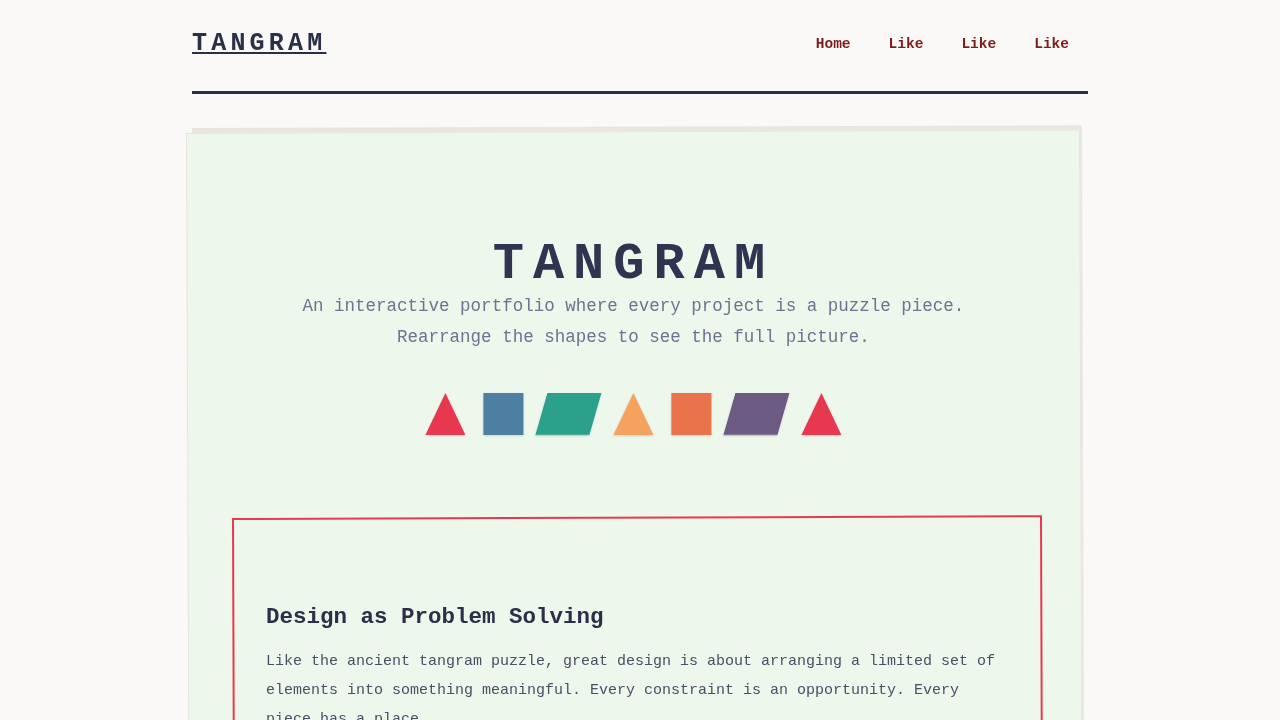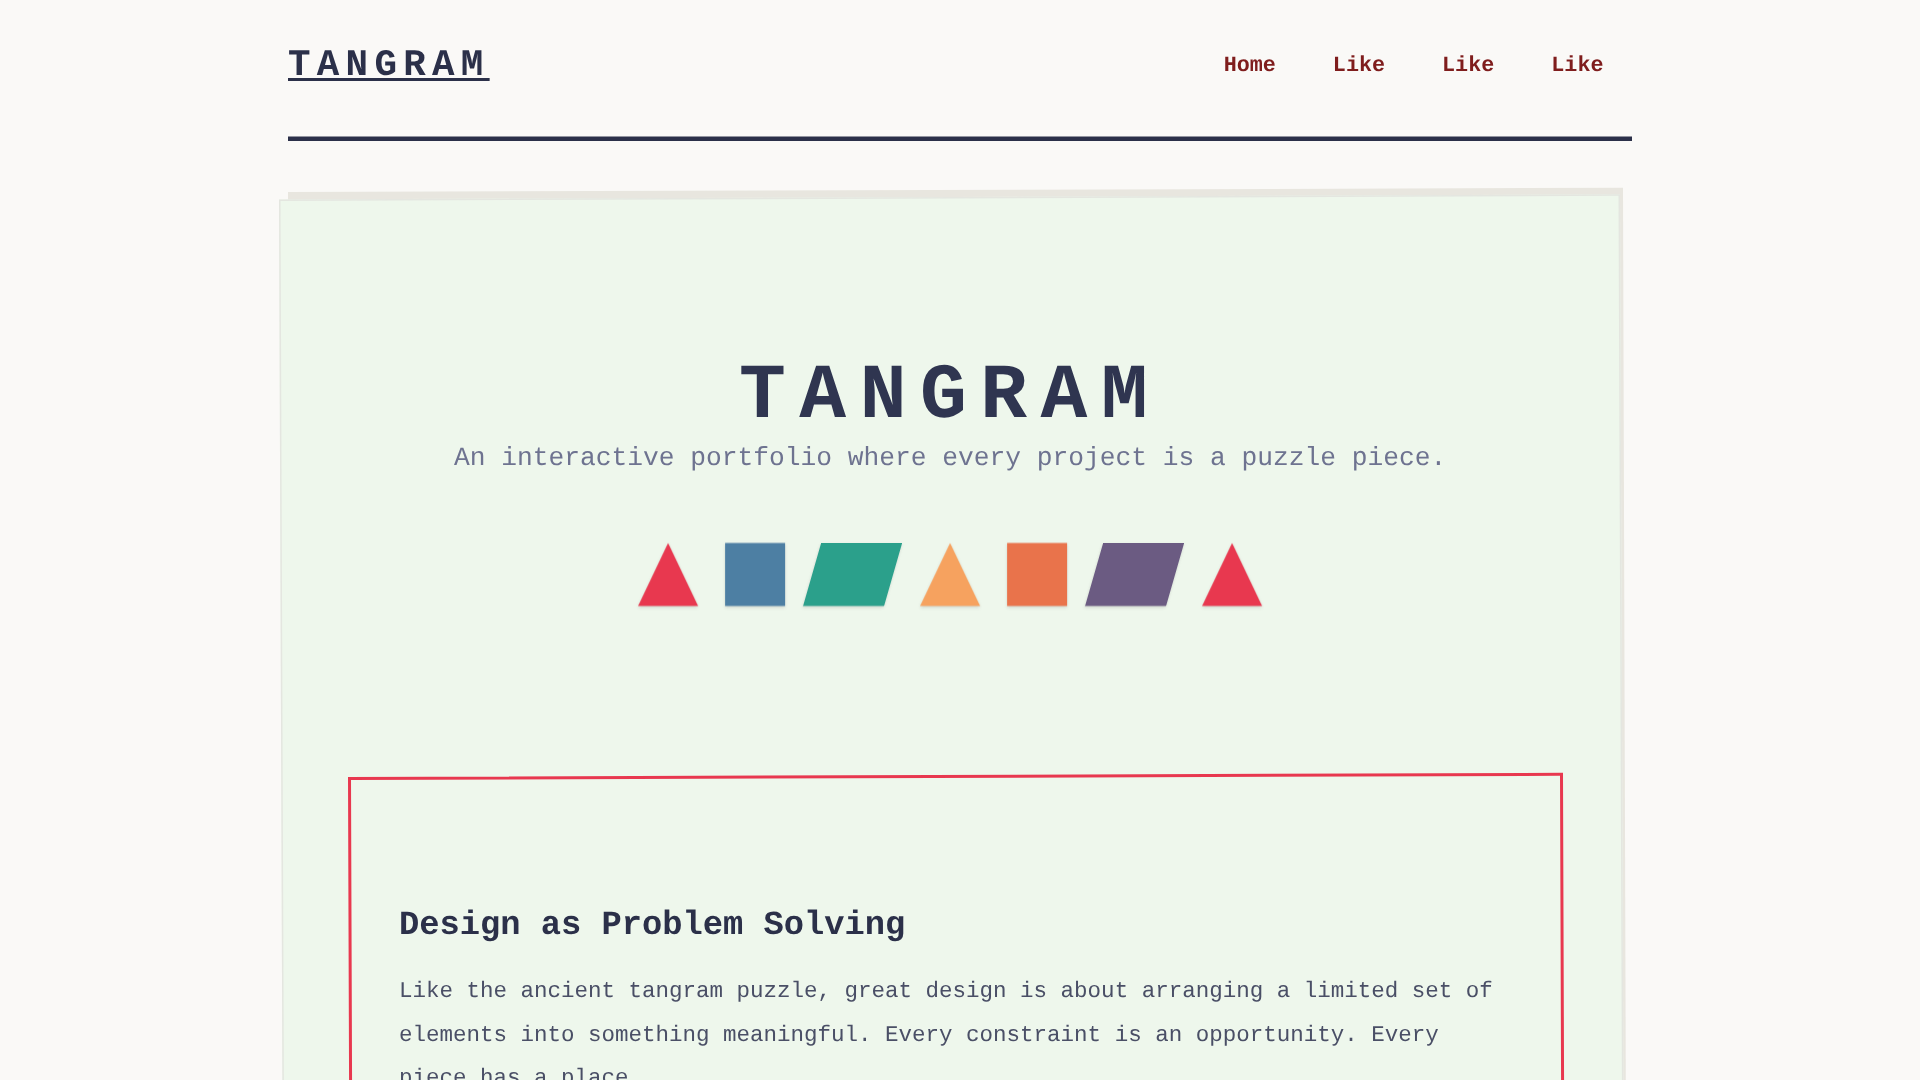--- a/index.html
+++ b/index.html
@@ -102,20 +102,21 @@
 
   <div class="panel-wrap">
     <div class="panel-shadow"></div>
     <div class="panel">
       <div class="panel-inner">
 
         <div class="hero-title">TANGRAM</div>
 
         <div class="hero-sub">
           <div>An interactive portfolio where every project is a puzzle piece.</div>
+          <div>Rearrange the shapes to see the full picture.</div>
         </div>
 
         <div class="shapes">
           <div class="shape tri" style="border-bottom: 42px solid rgb(232, 56, 79);"></div>
           <div class="shape sq" style="background: rgb(77, 127, 163);"></div>
           <div class="shape par" style="background: rgb(43, 160, 139);"></div>
           <div class="shape tri" style="border-bottom: 42px solid rgb(246, 162, 95);"></div>
           <div class="shape sq" style="background: rgb(233, 115, 75);"></div>
           <div class="shape par" style="background: rgb(107, 91, 130);"></div>
           <div class="shape tri" style="border-bottom: 42px solid rgb(232, 56, 79);"></div>

